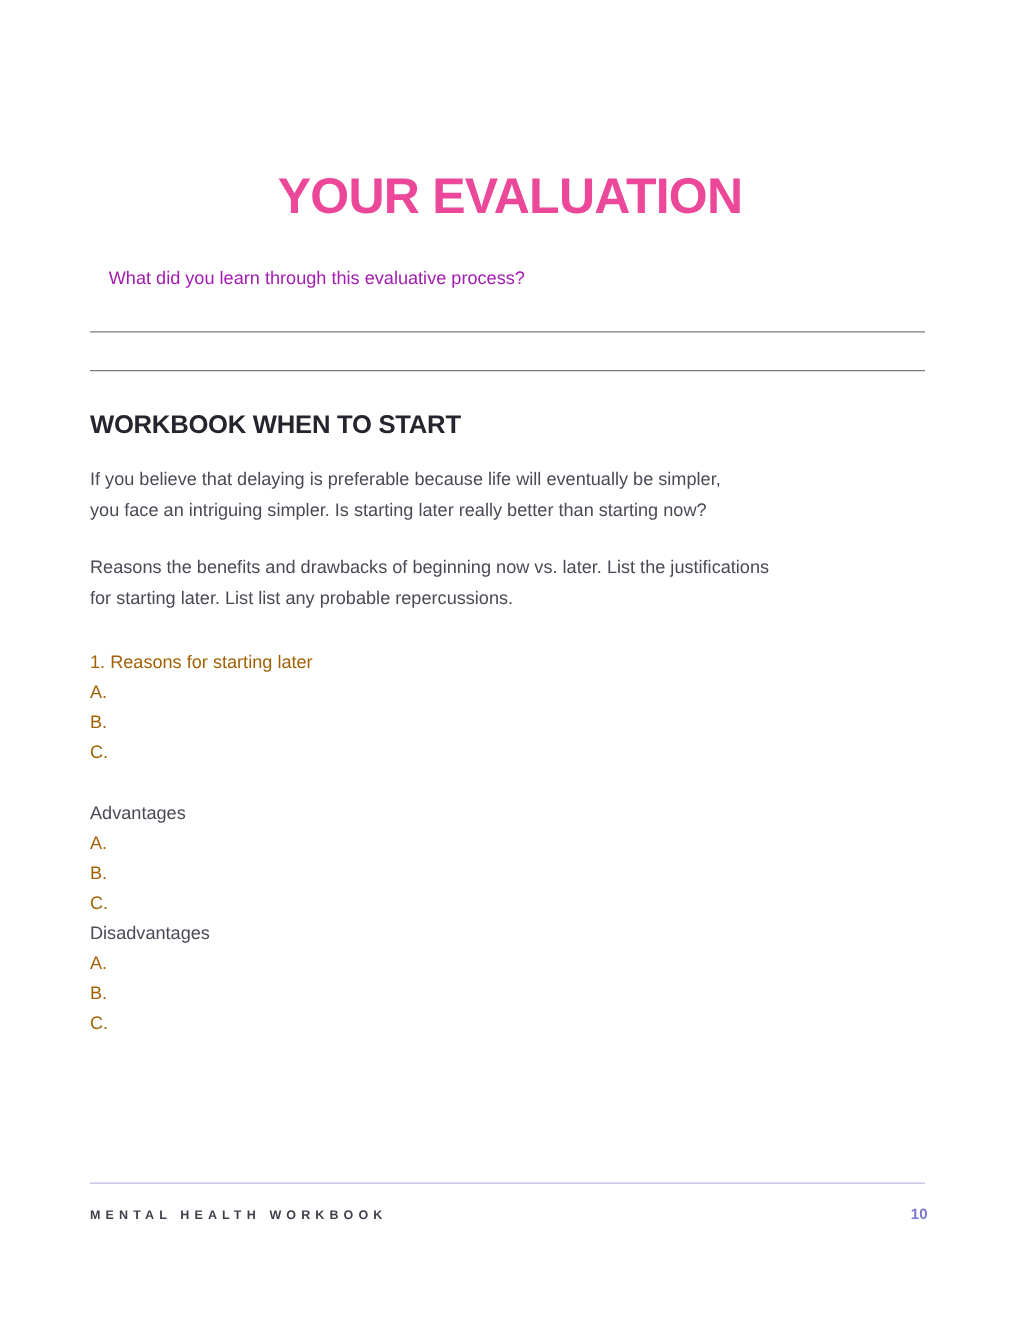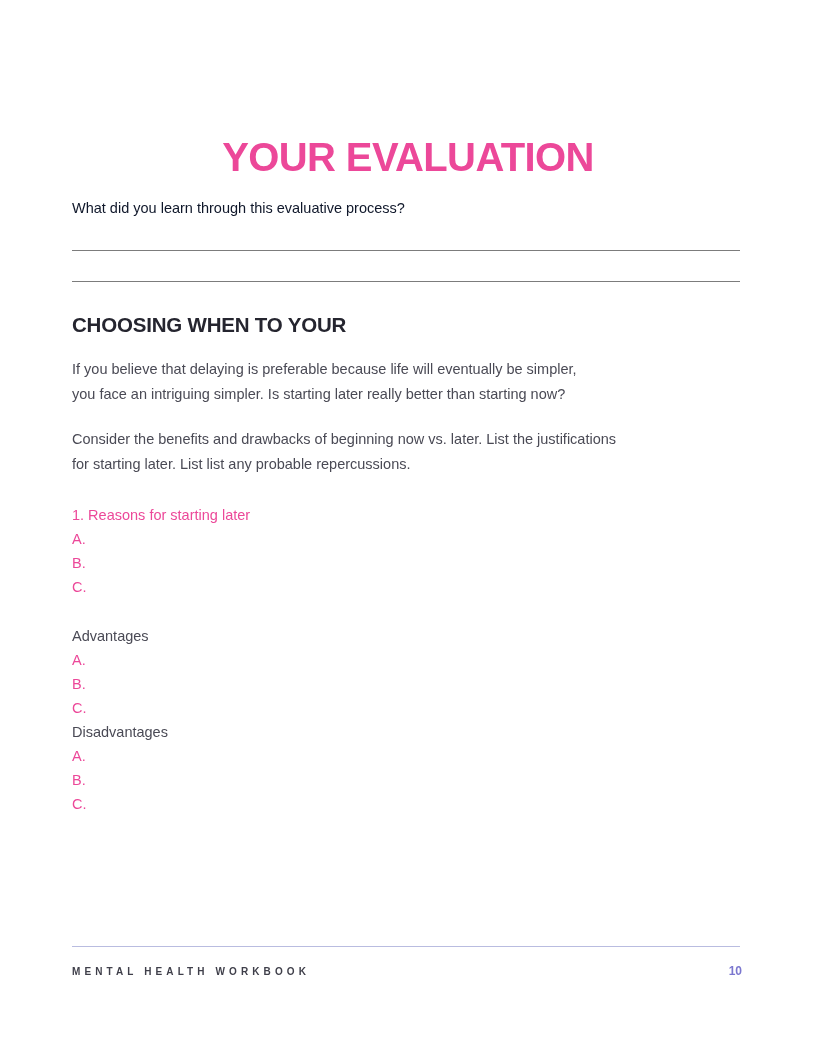--- a/index.html
+++ b/index.html
@@ -42,22 +42,22 @@
   .content {
     position: absolute;
     left: 72px;
     top: 196px;
     width: 670px;
   }
 
   .prompt {
     font-size: 14.5px;
     line-height: 25px;
-    color: #0f172a;
-    margin: 0;
+    color: #a21caf;
+    margin: 15px;
   }
 
   .rule {
     height: 0;
     border: 0;
     border-top: 1.6px solid #7c7c7c;
     width: 668px;
     margin: 0;
   }
 
@@ -87,21 +87,21 @@
     padding-top: 26px;
   }
 
   .list-block.second {
     padding-top: 25px;
   }
 
   .list-line {
     font-size: 14.5px;
     line-height: 24px;
-    color: #ec4899;
+    color: #a16207;
     margin: 0;
   }
 
   .list-line.sub-label {
     color: #4a4a55;
   }
 
   
   .footer {
     position: absolute;
@@ -145,29 +145,29 @@
 
   <h1 class="page-title">YOUR EVALUATION</h1>
 
   <div class="content">
 
     <p class="prompt">What did you learn through this evaluative process?</p>
     <hr class="rule rule-gap-1">
 
     <hr class="rule rule-gap-2">
 
-    <h2 class="section-heading">CHOOSING WHEN TO YOUR</h2>
+    <h2 class="section-heading">WORKBOOK WHEN TO START</h2>
 
     <p class="body-para">
       <span>If you believe that delaying is preferable because life will eventually be simpler,</span><br>
       <span>you face an intriguing simpler. Is starting later really better than starting now?</span>
     </p>
 
     <p class="body-para">
-      <span>Consider the benefits and drawbacks of beginning now vs. later. List the justifications</span><br>
+      <span>Reasons the benefits and drawbacks of beginning now vs. later. List the justifications</span><br>
       <span>for starting later. List list any probable repercussions.</span>
     </p>
 
     <div class="list-block">
       <p class="list-line">1. Reasons for starting later</p>
       <p class="list-line">A.</p>
       <p class="list-line">B.</p>
       <p class="list-line">C.</p>
     </div>
 

